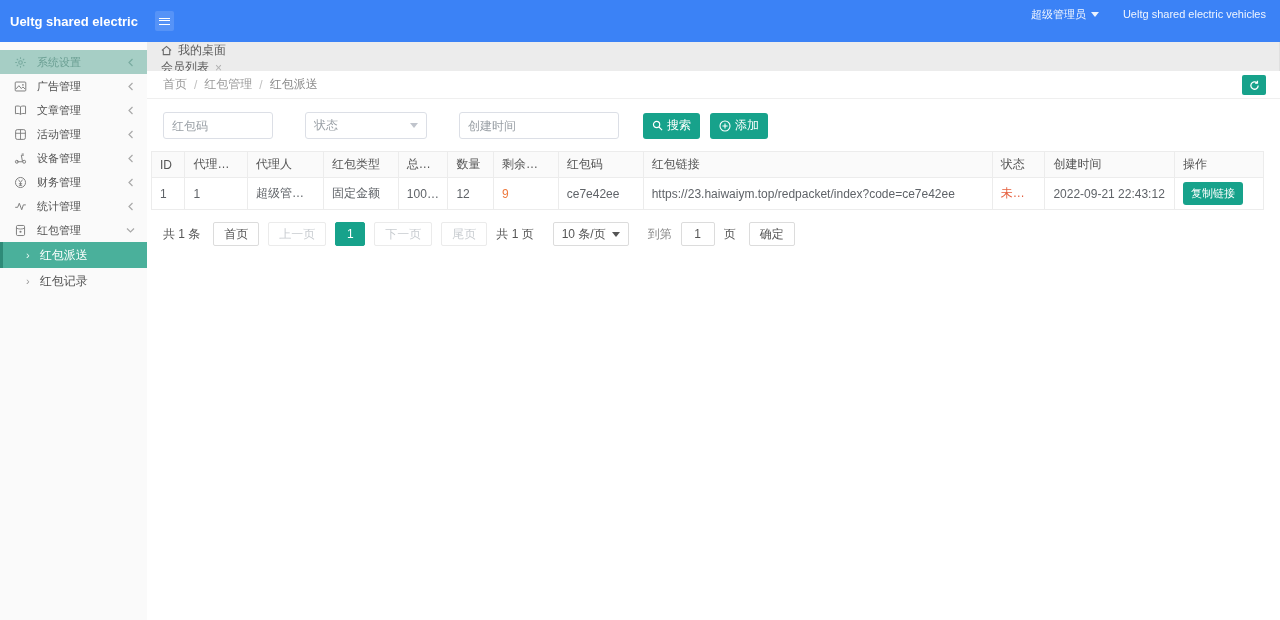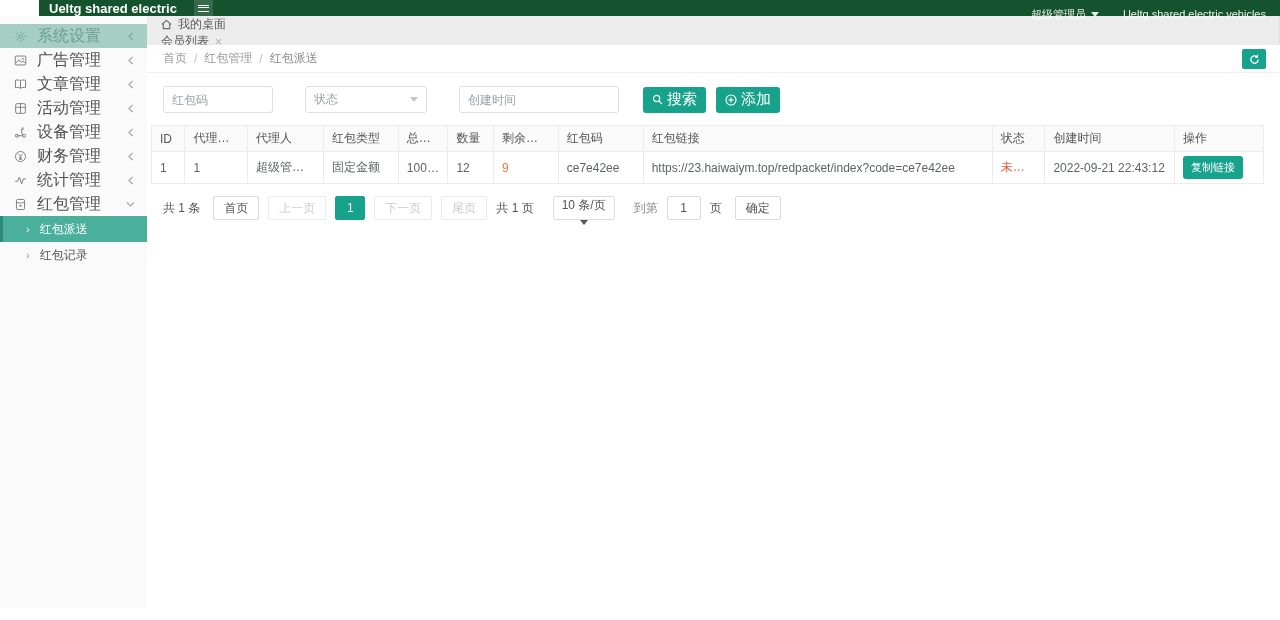--- a/index.html
+++ b/index.html
@@ -1,41 +1,41 @@
 <!DOCTYPE html>
 <html><head>
 <meta charset="utf-8">
 <style>
   * { margin:0; padding:0; box-sizing:border-box; }
   html,body { width:1280px; height:620px; overflow:hidden;
     font-family:"Liberation Sans","DejaVu Sans",sans-serif; font-size:12px; background:#fff; color:#555; }
 
   
-  .topbar { position:relative; height:16px; background:#14532d; display:flex; align-items:center;margin-left:39px; }
+  .topbar { position:relative; height:42px; background:#3b82f6; display:flex; align-items:center; }
   .brand { width:147px; padding-left:10px; color:#fff; font-weight:bold; font-size:13px; white-space:nowrap; }
   .burger { width:19px; height:20px; margin-left:8px; background:rgba(255,255,255,0.14);
     border:none; border-radius:2px; display:flex; align-items:center; justify-content:center; cursor:pointer; }
   .burger span { display:block; width:11px; height:7px;
     border-top:1.5px solid #fff; border-bottom:1.5px solid #fff; position:relative; }
   .burger span::after { content:""; position:absolute; left:0; top:1.5px; width:11px; border-top:1.5px solid #fff; }
   .topbar-right { position:absolute; right:14px; top:0; height:28px; display:flex; align-items:center; gap:24px; }
   .user-menu { color:rgba(255,255,255,0.92); font-size:11px; display:flex; align-items:center; gap:5px; cursor:pointer; }
   .caret { width:0; height:0; border-left:4px solid transparent; border-right:4px solid transparent;
     border-top:5px solid rgba(255,255,255,0.9); }
   .site-name { color:rgba(255,255,255,0.92); font-size:11px; }
 
   
   .frame { display:flex; height:592px; }
   .sidebar { width:147px; background:#fafafa; flex:none; padding-top:8px; }
   .main { flex:1; display:flex; flex-direction:column; background:#fff; min-width:0; }
 
   
   .side-item { height:24px; display:flex; align-items:center; padding:0 12px; cursor:pointer; color:#515151; }
   .side-item .sicon { width:16px; display:flex; justify-content:center; color:#7d7d7d; flex:none; }
-  .side-item .slabel { flex:1; margin-left:9px; font-size:16px; white-space:nowrap; }
+  .side-item .slabel { flex:1; margin-left:9px; font-size:11px; white-space:nowrap; }
   .side-item .schev { color:#a9a9a9; flex:none; display:flex; }
   .side-item.highlight { background:#a6cec5; color:#6b9f93; }
   .side-item.highlight .sicon, .side-item.highlight .schev { color:#79aba0; }
   .sub-item { height:26px; display:flex; align-items:center; padding:0 12px 0 26px; cursor:pointer; color:#515151; }
   .sub-item .arrow { color:#9a9a9a; font-size:11px; margin-right:10px; }
   .sub-item.active { background:#4ab09b; color:#fff; border-left:3px solid #2e8b78; padding-left:23px; }
   .sub-item.active .arrow { color:#eafaf6; }
 
   
   .tabbar { height:29px; background:#f3f3f3; display:flex; align-items:stretch; border-bottom:1px solid #e6e6e6;flex-direction:column; }
@@ -59,21 +59,21 @@
   .f-input { height:27px; border:1px solid #dcdfe6; border-radius:3px; padding:0 8px; font-size:12px;
     color:#555; font-family:inherit; outline:none; }
   .f-input::placeholder { color:#9aa0a6; }
   .f-code { width:110px; }
   .f-time { width:160px; margin-left:22px; }
   .f-select { width:122px; height:27px; border:1px solid #dcdfe6; border-radius:3px; margin-left:22px;
     display:flex; align-items:center; justify-content:space-between; padding:0 8px; color:#9aa0a6; cursor:pointer; background:#fff; }
   .f-select .caret2 { width:0; height:0; border-left:4px solid transparent; border-right:4px solid transparent;
     border-top:5px solid #c0c4cc; }
   .btn-teal { height:26px; background:#17a28b; color:#fff; border:none; border-radius:3px;
-    display:inline-flex; align-items:center; gap:4px; padding:0 9px; font-size:15px; cursor:pointer; font-family:inherit; }
+    display:inline-flex; align-items:center; gap:4px; padding:0 9px; font-size:12px; cursor:pointer; font-family:inherit; }
   .btn-search { margin-left:14px; }
 
   
   .table-wrap { margin:2px 16px 0 4px; }
   table { width:100%; border-collapse:collapse; table-layout:fixed; }
   th, td { border:1px solid #ececec; font-size:12px; padding:4px 8px; text-align:left;
     white-space:nowrap; overflow:hidden; text-overflow:ellipsis; }
   th { background:#fafafa; color:#555; font-weight:normal; height:24px; }
   td { color:#5f6368; height:28px; background:#fff; }
   td.orange { color:#ee7a3e; }
@@ -82,21 +82,21 @@
     font-size:11px; cursor:pointer; font-family:inherit; }
 
   
   .pager { display:flex; align-items:center; gap:9px; padding:12px 16px; color:#555; }
   .pg-text { color:#555; margin-right:4px; }
   .pg-btn { min-width:30px; height:24px; padding:0 10px; border:1px solid #dcdcdc; border-radius:2px;
     background:#fff; color:#555; font-size:12px; cursor:pointer; font-family:inherit; }
   .pg-btn.disabled { color:#c8ccd0; border-color:#ebebeb; cursor:default; }
   .pg-btn.current { background:#17a28b; border-color:#17a28b; color:#fff; }
   .pg-select { height:24px; border:1px solid #dcdcdc; border-radius:2px; background:#fff; color:#555;
-    display:flex; align-items:center; gap:6px; padding:0 8px; cursor:pointer; margin-left:6px;flex-direction:column; }
+    display:flex; align-items:center; gap:6px; padding:0 8px; cursor:pointer; margin-left:6px; }
   .pg-select .caret3 { width:0; height:0; border-left:4px solid transparent; border-right:4px solid transparent;
     border-top:5px solid #555; }
   .goto-label { color:#8a8a8a; margin-left:10px; }
   .goto-input { width:34px; height:24px; border:1px solid #dcdcdc; border-radius:2px; text-align:center;
     font-size:12px; color:#555; outline:none; font-family:inherit; }
   svg { display:block; }
 </style>
 </head>
 <body>
 

